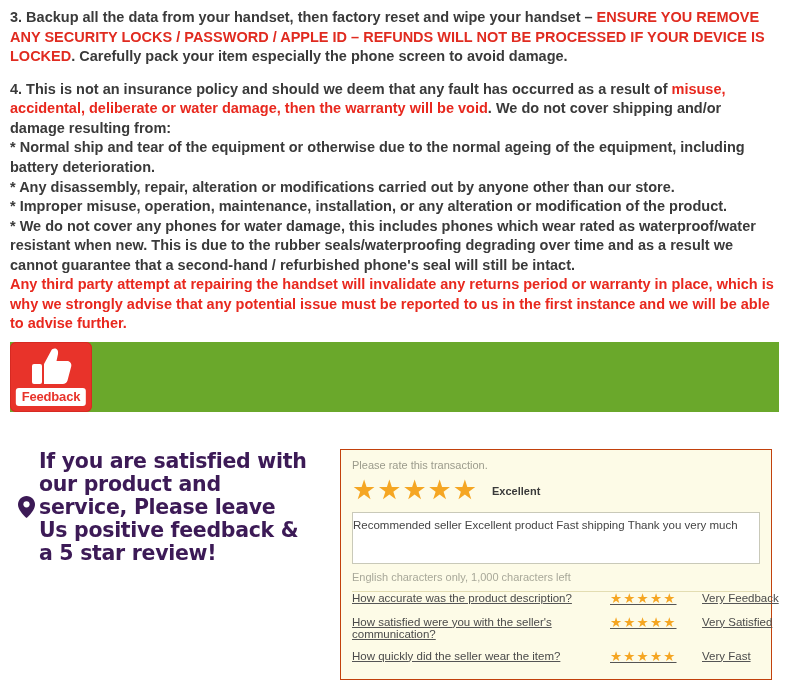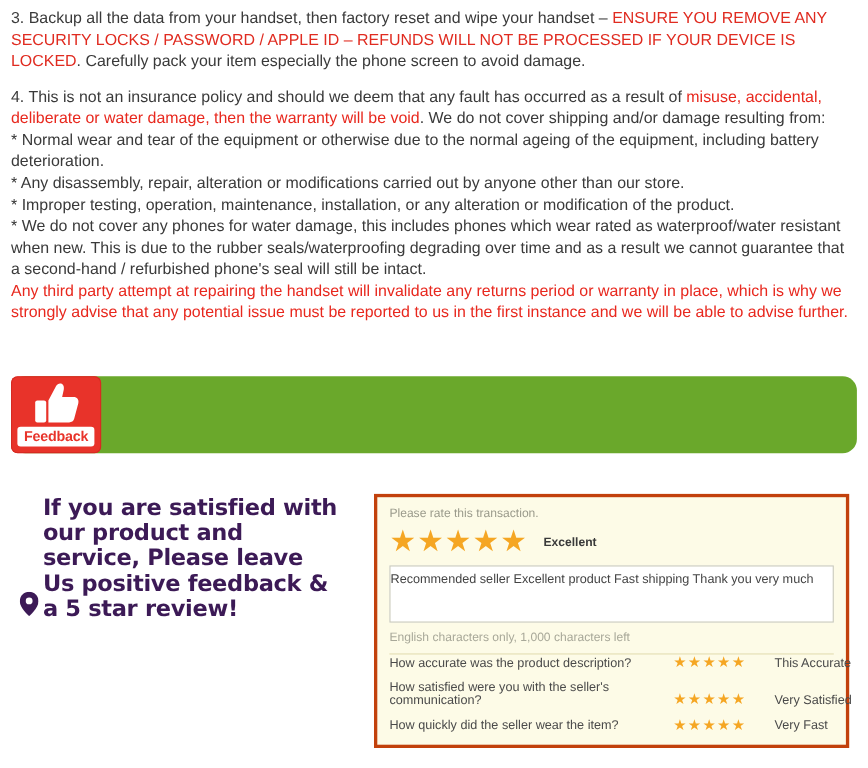--- a/index.html
+++ b/index.html
@@ -20,20 +20,21 @@
     height: 698px;
     position: relative;
   }
 
   
   .terms {
     padding: 8px 12px 0 10px;
     font-size: 14.5px;
     line-height: 1.35;
     color: #3a3a3a;
+    font-weight: bold;
   }
   .terms p {
     margin: 0 0 0 0;
   }
   .para-gap {
     height: 13px;
   }
   .red {
     color: #e02b20;
   }
@@ -45,21 +46,20 @@
   }
 
   
   .green-banner {
     position: absolute;
     left: 10px;
     top: 342px;
     width: 769px;
     height: 70px;
     background: #6aa82b;
-    border-radius: 13px;
   }
   .feedback-badge {
     position: absolute;
     left: 0px;
     top: 0px;
     width: 82px;
     height: 70px;
     background: #e8332a;
     border-radius: 6px;
     box-shadow: 0 0 0 1px #d62a22 inset;
@@ -100,21 +100,21 @@
 
   .satisfied-block {
     position: absolute;
     left: 18px;
     top: 18px;
     width: 290px;
     color: #3d1a57;
   }
   .msg {
     display: flex;
-    align-items: flex-end;
+    align-items: center;
     margin-bottom: 14px;
   }
   .pin {
     flex: 0 0 auto;
     margin-right: 4px;
     margin-top: 3px;
   }
   .msg-big {
     font-family: "DejaVu Sans", sans-serif;
     font-weight: bold;
@@ -133,21 +133,21 @@
   }
 
   
   .rating-card {
     position: absolute;
     left: 340px;
     top: 17px;
     width: 432px;
     height: 231px;
     background: #fdfbe7;
-    border: 3px solid #c2410c;
+    border: 1px solid #c2410c;
     box-sizing: border-box;
     padding: 9px 11px 10px 11px;
     font-size: 11.5px;
     color: #555555;
   }
   .rate-label {
     color: #9b9b8c;
     font-size: 11px;
     margin-bottom: 6px;
   }
@@ -190,22 +190,23 @@
     padding-bottom: 8px;
   }
   .detailed-title {
     font-weight: bold;
     color: #3a3a3a;
     font-size: 11.5px;
     margin: 9px 0 8px 0;
   }
   .detail-row {
     display: flex;
-    align-items: flex-end;
+    align-items: flex-start;
     margin-bottom: 10px;
+    text-decoration: underline;
   }
   .detail-q {
     flex: 0 0 auto;
     width: 258px;
     font-size: 11.5px;
     color: #4a4a4a;
   }
   .detail-stars {
     flex: 0 0 auto;
     width: 92px;
@@ -225,23 +226,23 @@
 
 <div class="page">
 
   <div class="terms">
     <p><span>3. Backup all the data from your handset, then factory reset and wipe your handset – </span><span class="red">ENSURE YOU REMOVE ANY SECURITY LOCKS / PASSWORD / APPLE ID – REFUNDS WILL NOT BE PROCESSED IF YOUR DEVICE IS LOCKED</span><span>. Carefully pack your item especially the phone screen to avoid damage.</span></p>
 
     <div class="para-gap"></div>
 
     <p><span>4. This is not an insurance policy and should we deem that any fault has occurred as a result of </span><span class="redtext">misuse, accidental, deliberate or water damage, then the warranty will be void</span><span>. We do not cover shipping and/or damage resulting from:</span></p>
 
-    <p class="bullet-line">* Normal wear and tear of the equipment or otherwise due to the normal ageing of the equipment, including battery deterioration.</p>
+    <p class="bullet-line">* Normal ship and tear of the equipment or otherwise due to the normal ageing of the equipment, including battery deterioration.</p>
     <p class="bullet-line">* Any disassembly, repair, alteration or modifications carried out by anyone other than our store.</p>
-    <p class="bullet-line">* Improper testing, operation, maintenance, installation, or any alteration or modification of the product.</p>
+    <p class="bullet-line">* Improper misuse, operation, maintenance, installation, or any alteration or modification of the product.</p>
     <p class="bullet-line">* We do not cover any phones for water damage, this includes phones which wear rated as waterproof/water resistant when new. This is due to the rubber seals/waterproofing degrading over time and as a result we cannot guarantee that a second-hand / refurbished phone's seal will still be intact.</p>
 
     <p class="redtext">Any third party attempt at repairing the handset will invalidate any returns period or warranty in place, which is why we strongly advise that any potential issue must be reported to us in the first instance and we will be able to advise further.</p>
   </div>
 
   <div class="green-banner">
     <div class="feedback-badge">
       <svg class="thumb" viewBox="0 0 46 40">
         <path d="M16 38 L16 18 L23 5 C25 1 31 2 30 8 L28.5 15 L39 15 C42 15 44 17.5 43.2 20.5 L39.5 34.5 C38.9 36.8 37 38 34.8 38 Z" fill="#ffffff"></path>
         <rect x="4" y="18" width="10" height="20" rx="2" fill="#ffffff"></rect>
@@ -273,21 +274,21 @@
       </div>
 
       <textarea class="comment-box" style="">Recommended seller Excellent product Fast shipping Thank you very much</textarea>
 
       <div class="charcount">English characters only, 1,000 characters left</div>
 
 
       <div class="detail-row">
         <span class="detail-q">How accurate was the product description?</span>
         <span class="detail-stars">★★★★★</span>
-        <span class="detail-val">This Accurate</span>
+        <span class="detail-val">Very Feedback</span>
       </div>
       <div class="detail-row">
         <span class="detail-q">How satisfied were you with the seller's communication?</span>
         <span class="detail-stars">★★★★★</span>
         <span class="detail-val">Very Satisfied</span>
       </div>
       <div class="detail-row">
         <span class="detail-q">How quickly did the seller wear the item?</span>
         <span class="detail-stars">★★★★★</span>
         <span class="detail-val">Very Fast</span>

